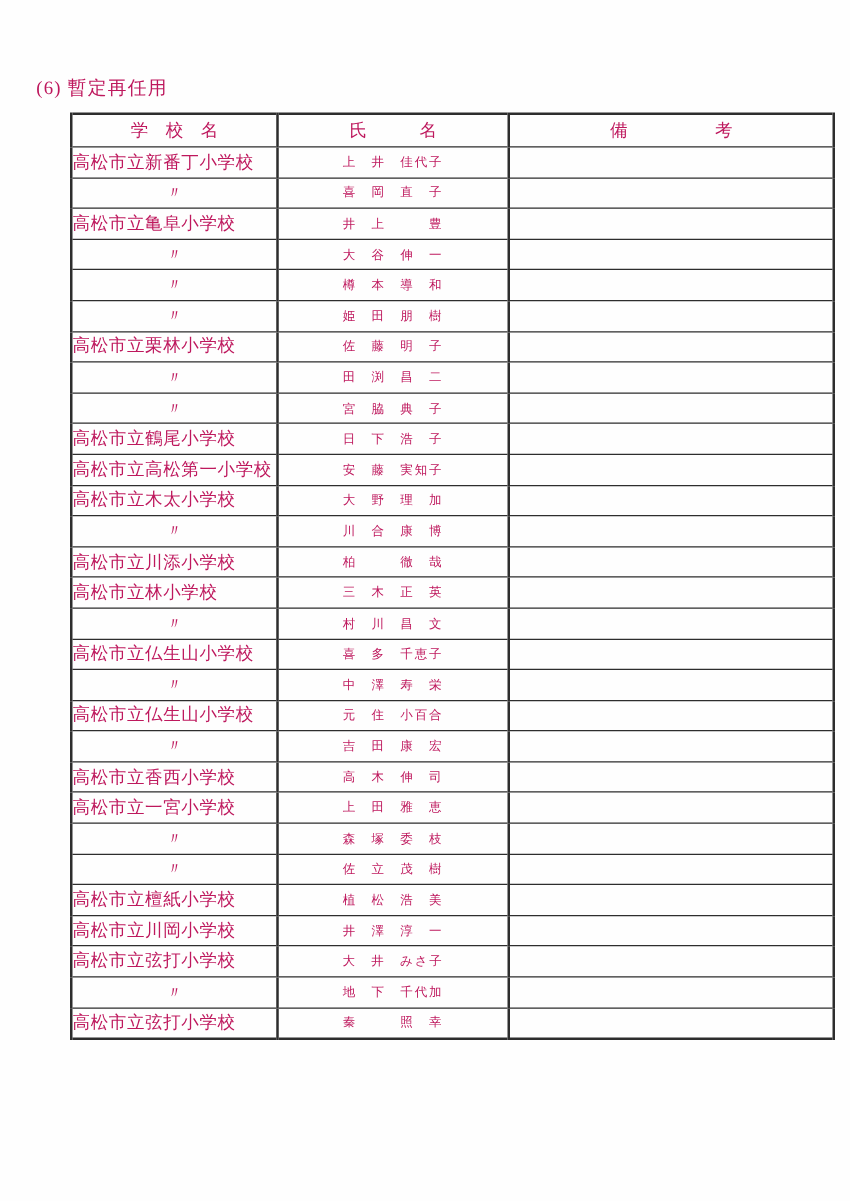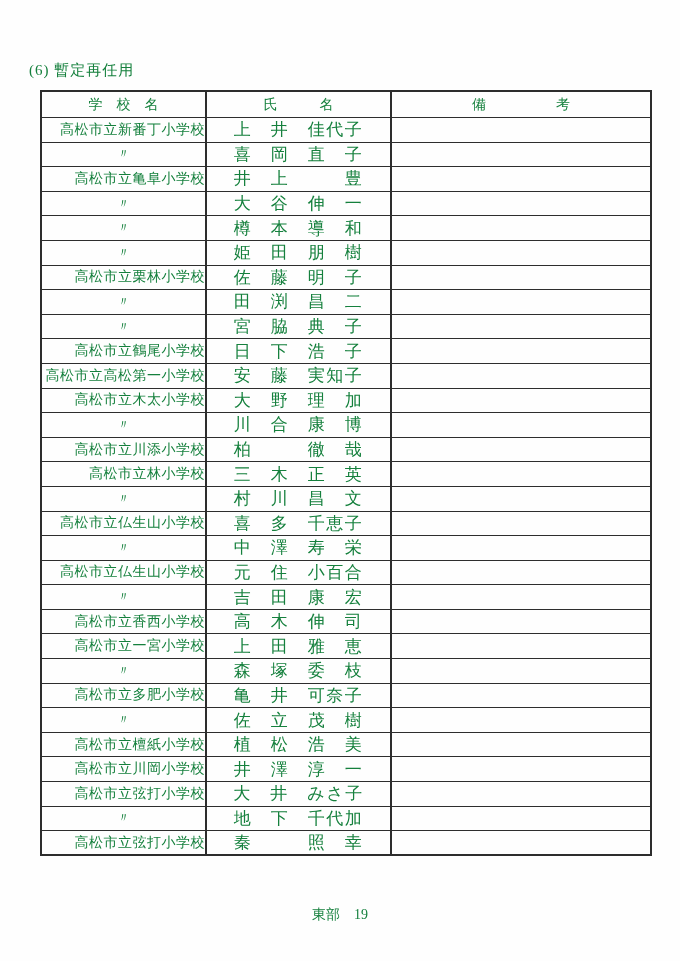--- a/index.html
+++ b/index.html
@@ -6,34 +6,34 @@
     margin: 0;
     padding: 0;
     background: #ffffff;
   }
   .page {
     position: relative;
     width: 680px;
     height: 961px;
     background: #fefefe;
     font-family: "Liberation Serif", "DejaVu Serif", serif;
-    color: #15803d;
+    color: #be185d;
     overflow: hidden;
   }
   .doc-title {
     position: absolute;
     left: 29px;
     top: 61px;
     font-size: 15px;
     letter-spacing: 1px;
     white-space: pre;
   }
   table.roster {
     position: absolute;
-    left: 40px;
+    left: 56px;
     top: 90px;
     width: 610px;
     border-collapse: collapse;
     table-layout: fixed;
     border: 2px solid #2d2d2d;
   }
   table.roster th,
   table.roster td {
     border-style: solid;
     border-color: #2d2d2d;
@@ -46,35 +46,35 @@
   table.roster thead th {
     height: 25px;
     font-size: 14px;
     text-align: center;
     vertical-align: middle;
   }
   table.roster tbody tr {
     height: 24.6px;
   }
   td.school {
-    text-align: right;
+    text-align: left;
     padding-left: 6px;
     font-size: 14px;
     letter-spacing: 0.5px;
     vertical-align: middle;
   }
   td.school.ditto {
     text-align: center;
     padding-left: 0;
     font-size: 13px;
     letter-spacing: 0;
   }
   td.name {
     text-align: center;
-    font-size: 17px;
+    font-size: 10px;
     letter-spacing: 1.5px;
     vertical-align: middle;
   }
   td.note {
     vertical-align: middle;
   }
   .page-footer {
     position: absolute;
     left: 0;
     right: 0;
@@ -214,25 +214,20 @@
           <td class="school">高松市立一宮小学校</td>
           <td class="name">上　田　雅　恵</td>
           <td class="note"></td>
         </tr>
         <tr>
           <td class="school ditto">〃</td>
           <td class="name">森　塚　委　枝</td>
           <td class="note"></td>
         </tr>
         <tr>
-          <td class="school">高松市立多肥小学校</td>
-          <td class="name">亀　井　可奈子</td>
-          <td class="note"></td>
-        </tr>
-        <tr>
           <td class="school ditto">〃</td>
           <td class="name">佐　立　茂　樹</td>
           <td class="note"></td>
         </tr>
         <tr>
           <td class="school">高松市立檀紙小学校</td>
           <td class="name">植　松　浩　美</td>
           <td class="note"></td>
         </tr>
         <tr>
@@ -251,15 +246,14 @@
           <td class="note"></td>
         </tr>
         <tr>
           <td class="school">高松市立弦打小学校</td>
           <td class="name">秦　　　照　幸</td>
           <td class="note"></td>
         </tr>
       </tbody>
   </table>
 
-  <div class="page-footer">東部　19</div>
 
 </div>
 
 </body></html>

